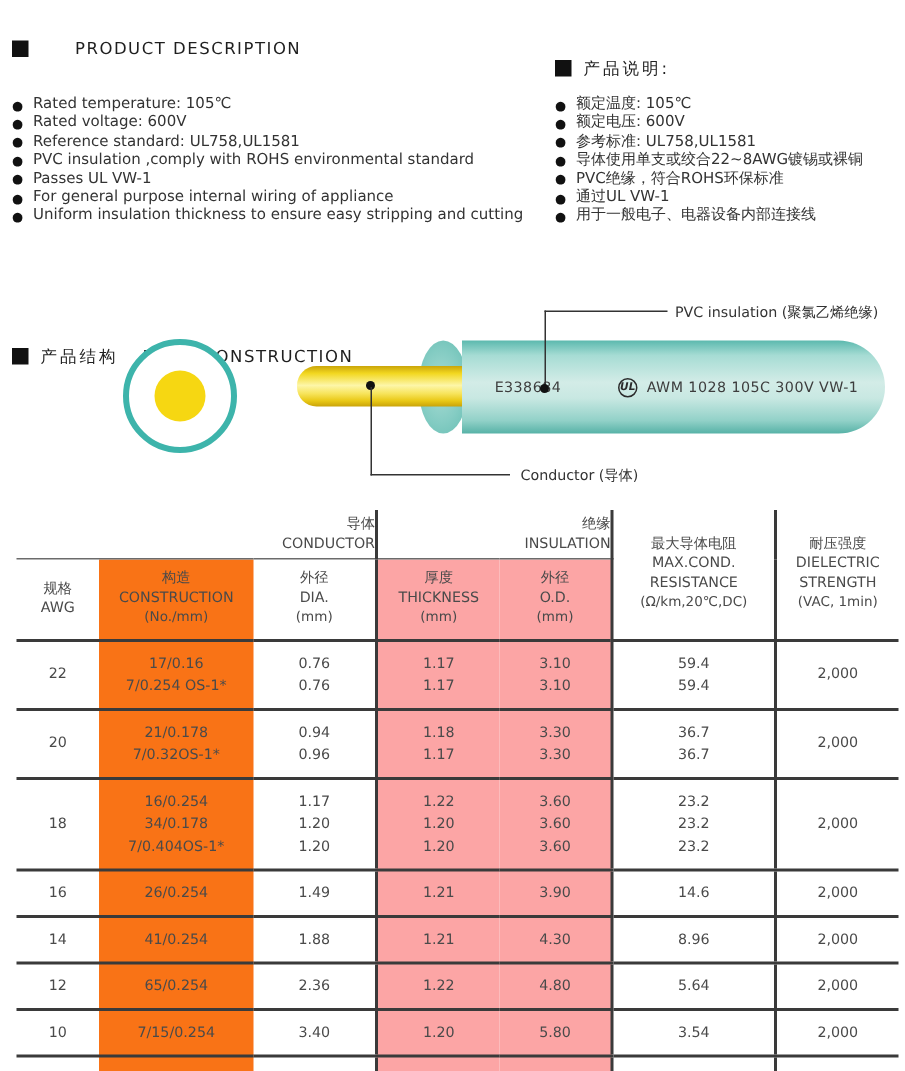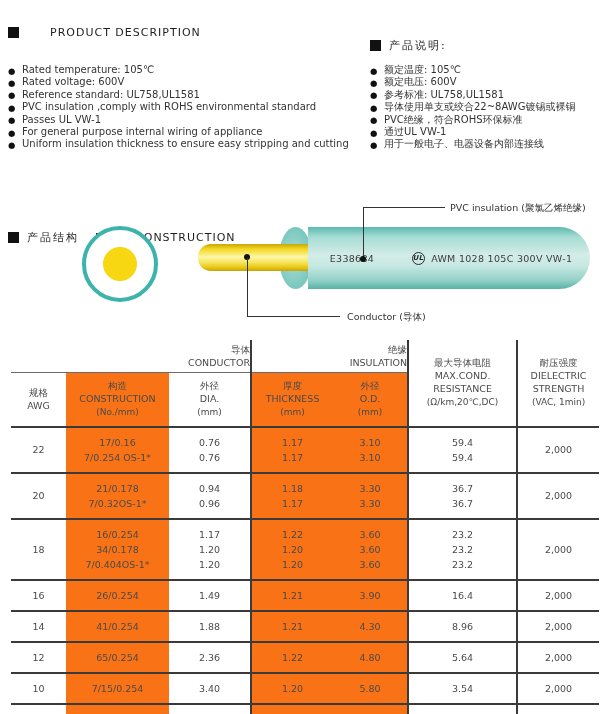--- a/index.html
+++ b/index.html
@@ -78,21 +78,21 @@
   }
   col.c-awg{width:55px;} col.c-con{width:103px;} col.c-dia{width:82px;}
   col.c-thk{width:82px;} col.c-od{width:75px;} col.c-res{width:109px;} col.c-die{width:82px;}
   .spec th, .spec td { text-align:center; vertical-align:middle; font-weight:normal; }
   .spec thead th { line-height:13px; padding:3px 0; }
   .grp-row th.grp { height:32px; border-bottom:1px solid #6b6b6b;text-align:right; }
   .div-left { border-left:2px solid #3a3a3a; }
   .sub-row th { height:54px; border-bottom:2px solid #3a3a3a; }
   .big-head { border-bottom:2px solid #3a3a3a; line-height:13.5px;margin-left:12px; }
   .yellow { background:#f97316; }
-  .blue { background:#f97316; }
+  .blue { background:#fca5a5; }
   .spec tbody td {
     border-bottom:2px solid #3a3a3a; line-height:15px; padding:7px 0;
   }
   .unit { font-size:9px; }
 </style>
 </head>
 <body>
 
 <div class="page">
 
@@ -242,21 +242,21 @@
           <td class="blue">3.60<br>3.60<br>3.60</td>
           <td class="div-left">23.2<br>23.2<br>23.2</td>
           <td class="div-left">2,000</td>
         </tr>
         <tr>
           <td>16</td>
           <td class="yellow">26/0.254</td>
           <td>1.49</td>
           <td class="blue div-left">1.21</td>
           <td class="blue">3.90</td>
-          <td class="div-left">16.4</td>
+          <td class="div-left">14.6</td>
           <td class="div-left">2,000</td>
         </tr>
         <tr>
           <td>14</td>
           <td class="yellow">41/0.254</td>
           <td>1.88</td>
           <td class="blue div-left">1.21</td>
           <td class="blue">4.30</td>
           <td class="div-left">8.96</td>
           <td class="div-left">2,000</td>

